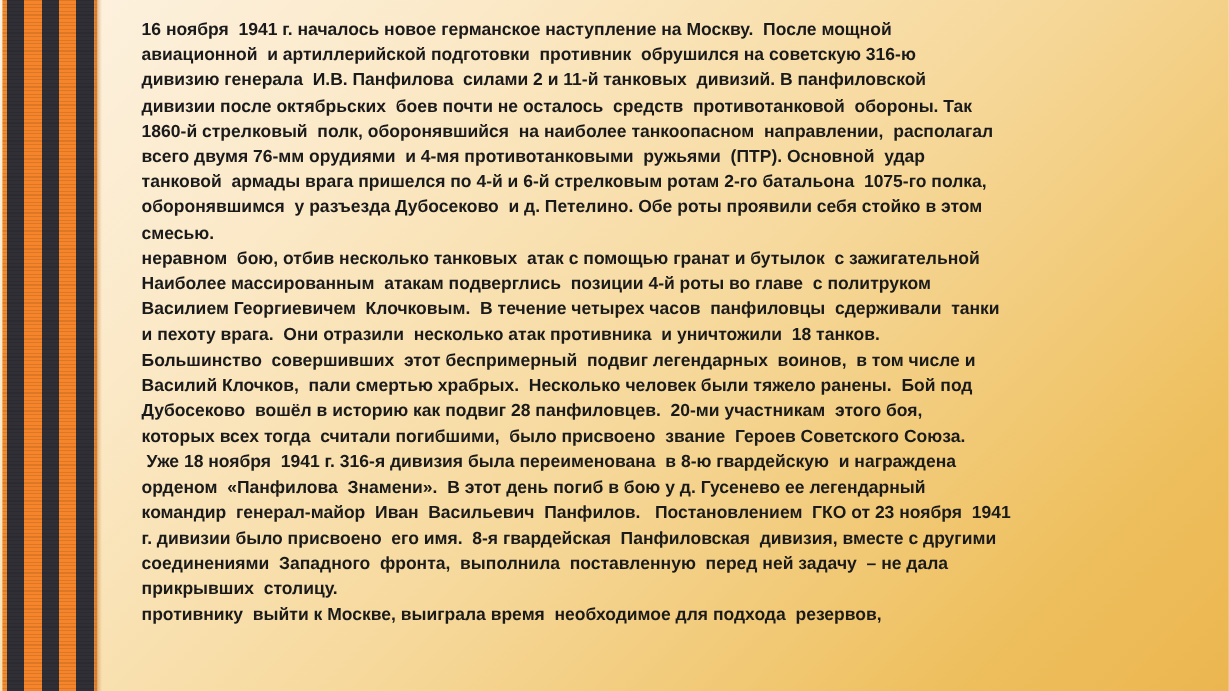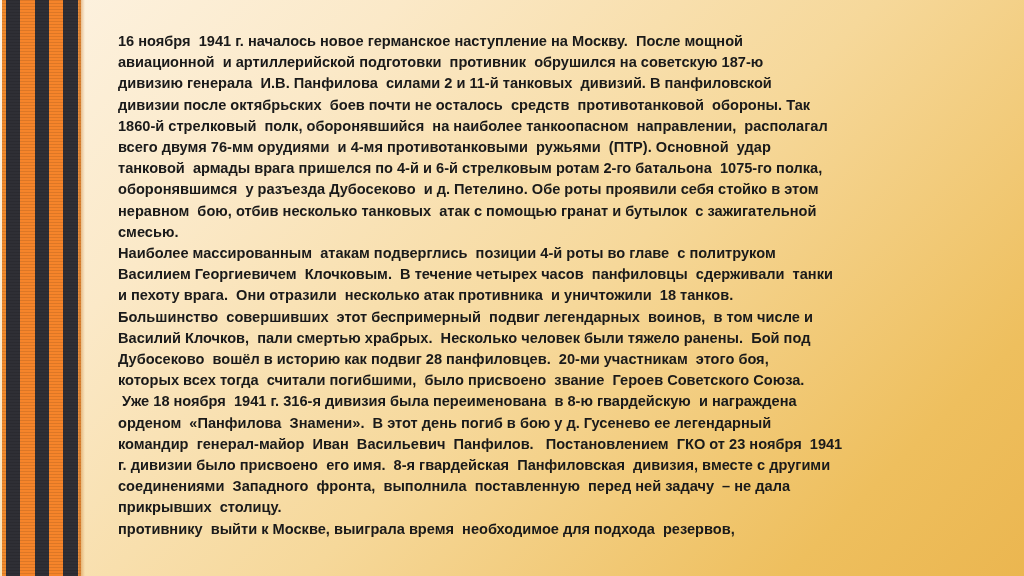--- a/index.html
+++ b/index.html
@@ -19,41 +19,41 @@
         #2f2f35 33px, #2f2f35 47px,
         #f5842a 47px, #f5842a 61px,
         #2f2f35 61px, #2f2f35 76px,
         #e98a3a 76px, #e98a3a 79px);
   }
   .ribbon::after {
     content: ""; position: absolute; right: -4px; top: 0; width: 6px; height: 100%;
     background: linear-gradient(90deg, rgba(200,120,40,0.6), rgba(250,230,200,0));
   }
   .text-block {
-    position: absolute; left: 118px; top: 31px; width: 740px;
+    position: absolute; left: 118px; top: 15px; width: 740px;
     color: #1a1a1a; font-weight: bold; font-size: 14.6px; line-height: 21.2px;
   }
   .line { white-space: pre; display: block; }
 </style>
 </head>
 <body>
 
 <div class="ribbon"></div>
 
 <div class="text-block">
   <span class="line">16 ноября  1941 г. началось новое германское наступление на Москву.  После мощной</span>
-  <span class="line">авиационной  и артиллерийской подготовки  противник  обрушился на советскую 187-ю</span>
+  <span class="line">авиационной  и артиллерийской подготовки  противник  обрушился на советскую 316-ю</span>
   <span class="line">дивизию генерала  И.В. Панфилова  силами 2 и 11-й танковых  дивизий. В панфиловской</span>
   <span class="line">дивизии после октябрьских  боев почти не осталось  средств  противотанковой  обороны. Так</span>
   <span class="line">1860-й стрелковый  полк, оборонявшийся  на наиболее танкоопасном  направлении,  располагал</span>
   <span class="line">всего двумя 76-мм орудиями  и 4-мя противотанковыми  ружьями  (ПТР). Основной  удар</span>
   <span class="line">танковой  армады врага пришелся по 4-й и 6-й стрелковым ротам 2-го батальона  1075-го полка,</span>
   <span class="line">оборонявшимся  у разъезда Дубосеково  и д. Петелино. Обе роты проявили себя стойко в этом</span>
+  <span class="line">смесью.</span>
   <span class="line">неравном  бою, отбив несколько танковых  атак с помощью гранат и бутылок  с зажигательной</span>
-  <span class="line">смесью.</span>
   <span class="line">Наиболее массированным  атакам подверглись  позиции 4-й роты во главе  с политруком</span>
   <span class="line">Василием Георгиевичем  Клочковым.  В течение четырех часов  панфиловцы  сдерживали  танки</span>
   <span class="line">и пехоту врага.  Они отразили  несколько атак противника  и уничтожили  18 танков.</span>
   <span class="line">Большинство  совершивших  этот беспримерный  подвиг легендарных  воинов,  в том числе и</span>
   <span class="line">Василий Клочков,  пали смертью храбрых.  Несколько человек были тяжело ранены.  Бой под</span>
   <span class="line">Дубосеково  вошёл в историю как подвиг 28 панфиловцев.  20-ми участникам  этого боя,</span>
   <span class="line">которых всех тогда  считали погибшими,  было присвоено  звание  Героев Советского Союза.</span>
   <span class="line"> Уже 18 ноября  1941 г. 316-я дивизия была переименована  в 8-ю гвардейскую  и награждена</span>
   <span class="line">орденом  «Панфилова  Знамени».  В этот день погиб в бою у д. Гусенево ее легендарный</span>
   <span class="line">командир  генерал-майор  Иван  Васильевич  Панфилов.   Постановлением  ГКО от 23 ноября  1941</span>

